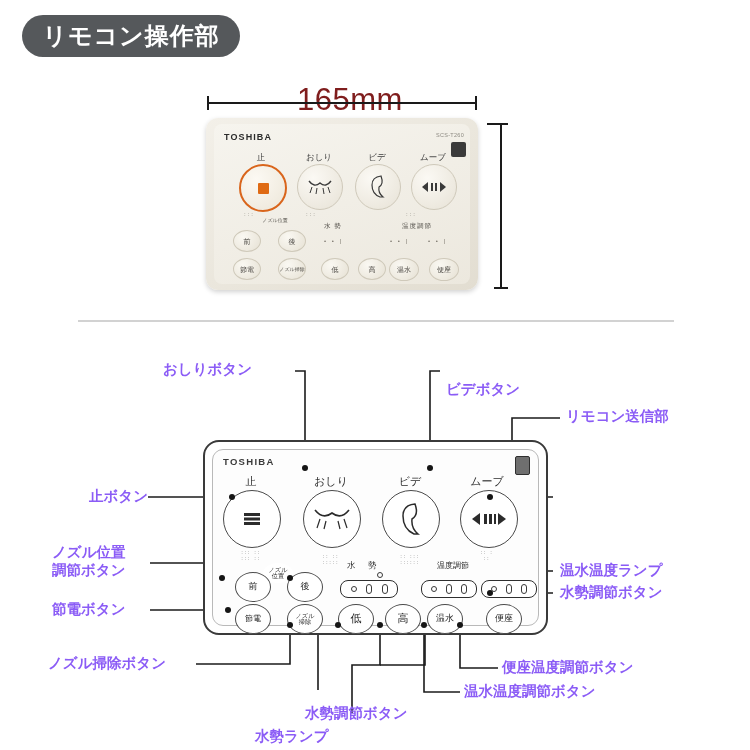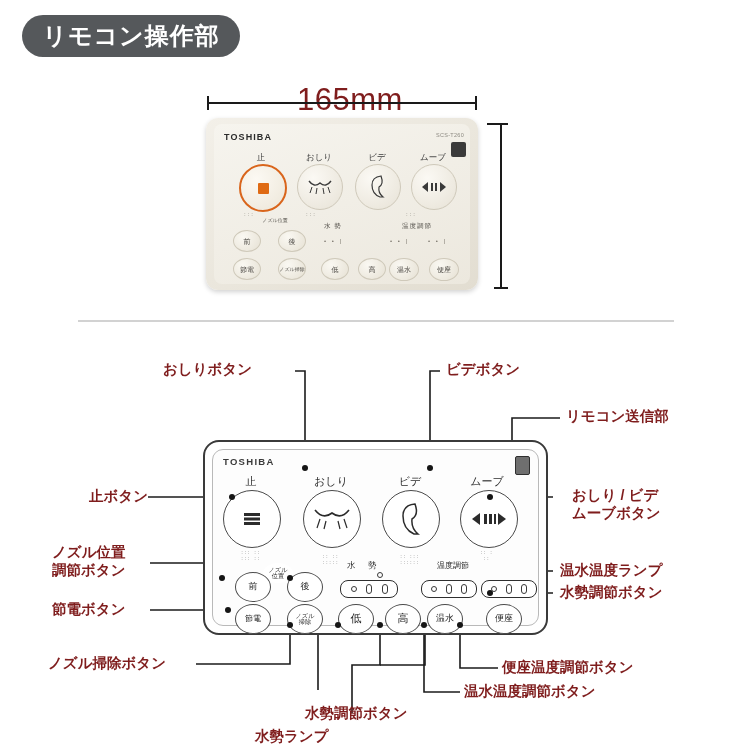--- a/index.html
+++ b/index.html
@@ -119,21 +119,21 @@
   .r-lamp{
     position:absolute;height:16px;border:1.5px solid #2f2f2f;border-radius:8px;
     background:#fff;display:flex;align-items:center;justify-content:space-evenly;
   }
   .lc{width:6px;height:6px;border:1.2px solid #3a3a3a;border-radius:50%;box-sizing:border-box;}
   .lb{width:6px;height:10px;border:1.2px solid #3a3a3a;border-radius:3px;box-sizing:border-box;}
   .lamp-up{position:absolute;width:6px;height:6px;border:1.2px solid #3a3a3a;border-radius:50%;box-sizing:border-box;}
 
   .dot{position:absolute;width:6px;height:6px;background:#151515;border-radius:50%;}
 
-  .lbl{position:absolute;font-size:14.5px;color:#7f1d1d;font-weight:bold;line-height:1.25;white-space:pre-line;}
+  .lbl{position:absolute;font-size:14.5px;color:#8b5cf6;font-weight:bold;line-height:1.25;white-space:pre-line;}
   .lbl.r{text-align:left;}
   .lbl.l{text-align:right;}
 
   svg.leaders{position:absolute;left:0;top:0;width:750px;height:750px;}
   svg.leaders line,svg.leaders polyline{stroke:#1b1b1b;stroke-width:1.6;fill:none;}
 </style>
 </head>
 <body>
 
 <div class="page">
@@ -332,31 +332,29 @@
   <div class="dot" style="left:287px;top:575px;"></div>
   <div class="dot" style="left:225px;top:607px;"></div>
   <div class="dot" style="left:287px;top:622px;"></div>
   <div class="dot" style="left:335px;top:622px;"></div>
   <div class="dot" style="left:377px;top:622px;"></div>
   <div class="dot" style="left:421px;top:622px;"></div>
   <div class="dot" style="left:457px;top:622px;"></div>
   <div class="dot" style="left:487px;top:590px;"></div>
 
   <div class="lbl" style="left:163px;top:360px;">おしりボタン</div>
-  <div class="lbl" style="left:446px;top:360px;">ビデボタン</div>
+  <div class="lbl" style="left:446px;top:380px;">ビデボタン</div>
   <div class="lbl" style="left:566px;top:407px;">リモコン送信部</div>
 
   <div class="lbl l" style="left:58px;top:487px;width:90px;">止ボタン</div>
   <div class="lbl" style="left:52px;top:543px;">ノズル位置
 調節ボタン</div>
   <div class="lbl" style="left:52px;top:600px;">節電ボタン</div>
   <div class="lbl" style="left:48px;top:654px;">ノズル掃除ボタン</div>
 
-  <div class="lbl r" style="left:572px;top:486px;">おしり / ビデ
-ムーブボタン</div>
   <div class="lbl r" style="left:560px;top:561px;text-align:center;">温水温度ランプ</div>
   <div class="lbl r" style="left:560px;top:583px;">水勢調節ボタン</div>
 
   <div class="lbl" style="left:255px;top:680px;margin-top:47px;">水勢ランプ</div>
   <div class="lbl" style="left:305px;top:704px;">水勢調節ボタン</div>
   <div class="lbl" style="left:464px;top:682px;">温水温度調節ボタン</div>
   <div class="lbl" style="left:502px;top:658px;">便座温度調節ボタン</div>
 
 </div>
 

